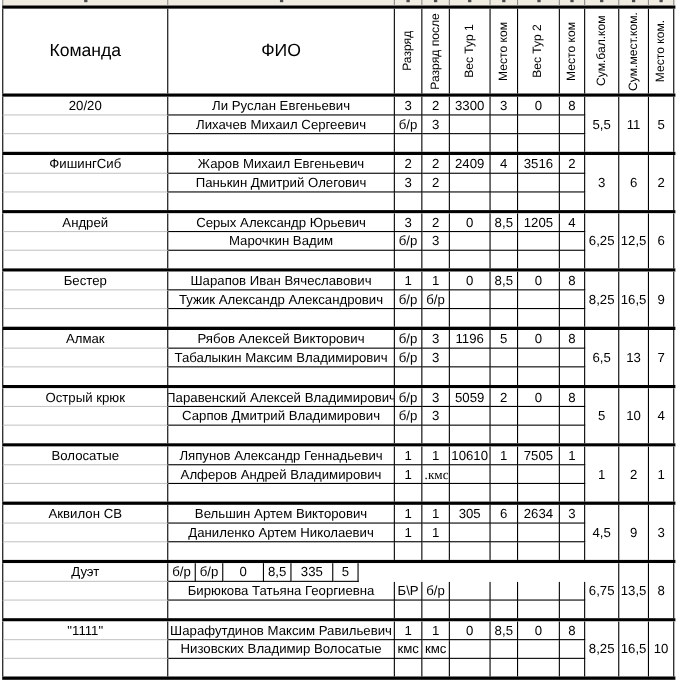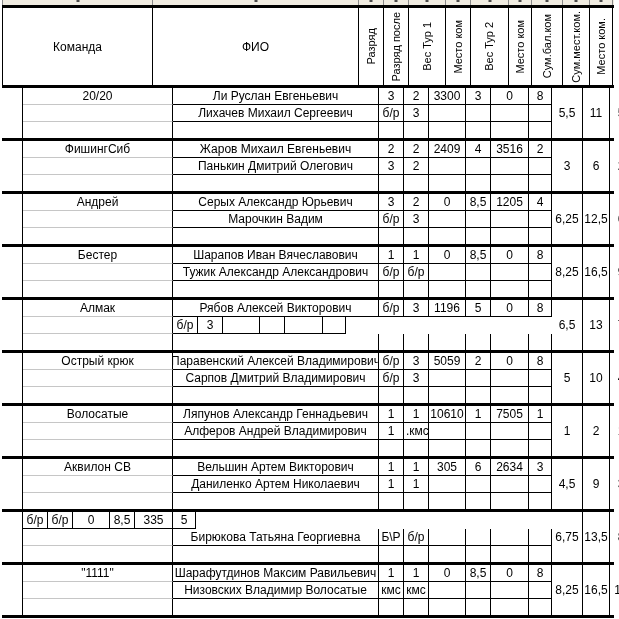--- a/index.html
+++ b/index.html
@@ -14,33 +14,33 @@
   .thick{height:3px;background:#000;}
   
   .c-team{width:150px}.c-fio{width:206px}.c-r1{width:25px}.c-r2{width:25px}
   .c-w1{width:37px}.c-m1{width:25px}.c-w2{width:38px}.c-m2{width:23px}
   .c-s1{width:31px}.c-s2{width:27px}.c-s3{width:23px}
   .cell{box-sizing:border-box;border-right:1px solid #000;display:flex;
         align-items:center;justify-content:center;overflow:hidden;
         font-size:12px;white-space:nowrap;}
   
   .hrow{display:flex;height:77px;border-left:1px solid #000;background:#fff;}
-  .hcell{font-size:12px;}
+  .hcell{font-size:16px;}
   .vtext{writing-mode:vertical-rl;transform:rotate(180deg);font-size:11px;line-height:1;}
   
   .block{display:flex;border-bottom:3px solid #000;background:#fff;}
-  .bleft{display:flex;flex-direction:column;margin-left:20px;}
+  .bleft{display:flex;flex-direction:column;}
   .row{display:flex;height:17px;border-left:1px solid #000;}
   .row3{height:16px;}
   .row1 .cell,.row2 .cell{border-bottom:1px solid #000;}
   .row1 .c-team,.row2 .c-team{border-bottom:1px solid #c6c6c6;}
   .row3 .cell{border-bottom:none;}
   .bright{display:flex;}
   .bright .cell{height:50px;}
-  .al{justify-content:flex-start;padding-left:2px;}
+  .al{justify-content:flex-start;padding-left:2px;font-family:Liberation Serif, serif;}
 </style>
 </head>
 <body>
 
 <div class="sheet">
 <div class="tbl">
 
   <div class="strip">
     <div class="sc c-team"></div>
     <div class="sc c-fio"></div>
@@ -257,20 +257,21 @@
         <div class="cell c-fio">Рябов Алексей Викторович</div>
         <div class="cell c-r1">б/р</div>
         <div class="cell c-r2">3</div>
         <div class="cell c-w1">1196</div>
         <div class="cell c-m1">5</div>
         <div class="cell c-w2">0</div>
         <div class="cell c-m2">8</div>
       </div>
       <div class="row row2">
         <div class="cell c-team"></div>
+        <div class="cell c-fio">Табалыкин Максим Владимирович</div>
         <div class="cell c-r1">б/р</div>
         <div class="cell c-r2">3</div>
         <div class="cell c-w1"></div>
         <div class="cell c-m1"></div>
         <div class="cell c-w2"></div>
         <div class="cell c-m2"></div>
       </div>
       <div class="row row3">
         <div class="cell c-team"></div>
         <div class="cell c-fio"></div>
@@ -405,20 +406,21 @@
     <div class="bright">
       <div class="cell c-s1">4,5</div>
       <div class="cell c-s2">9</div>
       <div class="cell c-s3">3</div>
     </div>
   </div>
 
   <div class="block">
     <div class="bleft">
       <div class="row row1">
+        <div class="cell c-team">Дуэт</div>
         <div class="cell c-r1">б/р</div>
         <div class="cell c-r2">б/р</div>
         <div class="cell c-w1">0</div>
         <div class="cell c-m1">8,5</div>
         <div class="cell c-w2">335</div>
         <div class="cell c-m2">5</div>
       </div>
       <div class="row row2">
         <div class="cell c-team"></div>
         <div class="cell c-fio">Бирюкова Татьяна Георгиевна</div>

